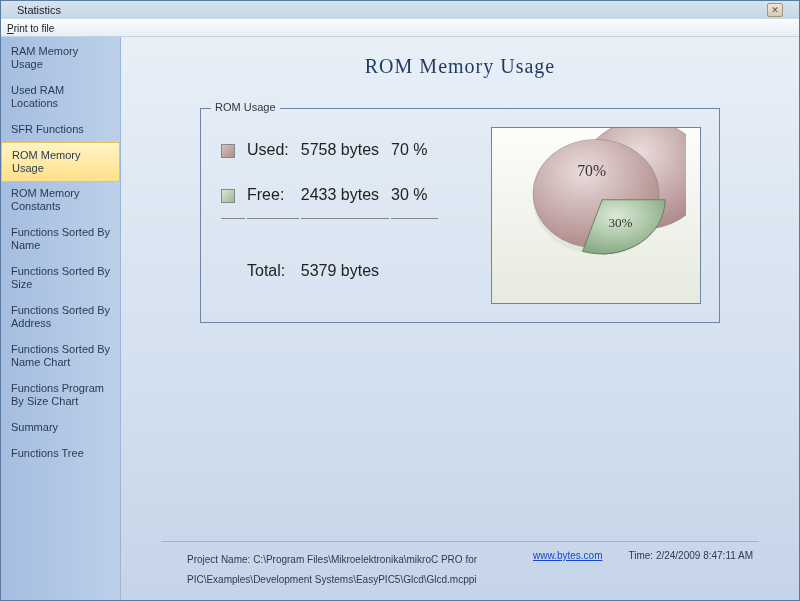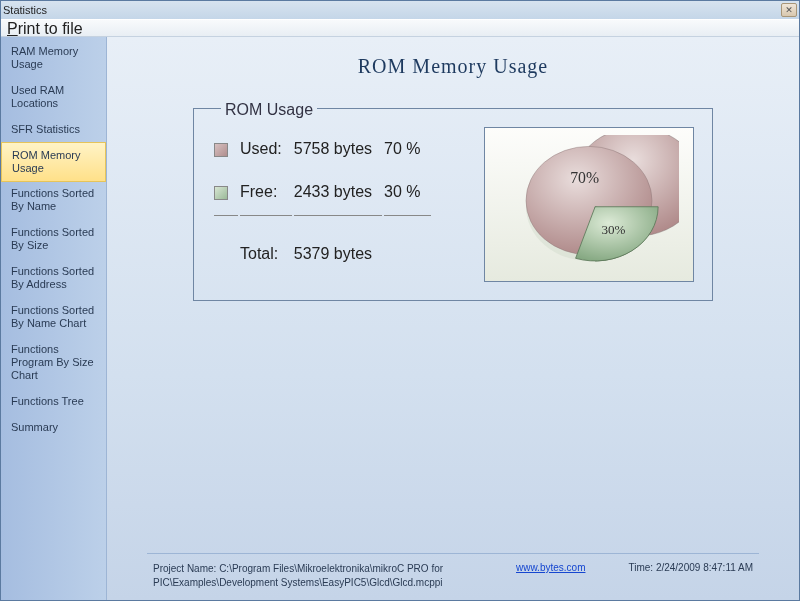--- a/index.html
+++ b/index.html
@@ -1,68 +1,69 @@
 <!DOCTYPE html>
 <html><head>
 <meta charset="utf-8">
 <style>
   * { box-sizing: border-box; }
   html, body { margin: 0; padding: 0; width: 800px; height: 601px; font-family: "Tahoma", "Segoe UI", sans-serif; font-size: 11px; color: #222; }
   .window { width: 800px; height: 601px; border: 1px solid #5b7aa0; background: #c4d6e8; display: flex; flex-direction: column; }
-  .titlebar { height: 18px; background: linear-gradient(#d7e3ef,#c4d6e8); display:flex; align-items:center; justify-content:space-between; padding:0 2px; font-size:11px; }
+  .titlebar { height: 18px; background: linear-gradient(#d7e3ef,#c4d6e8); display:flex; align-items:center; justify-content:space-between; padding:0 16px; font-size:11px; }
   .titlebar .close { width:16px; height:14px; background: linear-gradient(#f0e6d8,#d8c8af); border:1px solid #a89678; border-radius:2px; font-size:9px; display:flex; align-items:center; justify-content:center; color:#555; cursor:pointer; }
-  .menubar { height:18px; background: linear-gradient(#f8fafc,#e8eef4); border-top:1px solid #fff; border-bottom:1px solid #c5d2e0; display:flex; align-items:flex-start; padding-left:6px; font-size:16px; }
+  .menubar { height:18px; background: linear-gradient(#f8fafc,#e8eef4); border-top:1px solid #fff; border-bottom:1px solid #c5d2e0; display:flex; align-items:center; padding-left:6px; font-size:10px; }
   .menubar span { cursor:pointer; }
   .menubar .u { text-decoration: underline; }
   .body { flex:1; display:flex; overflow:hidden; }
-  .sidebar { width:106px; background: linear-gradient(to right,#a5bde0,#bcd0e9); border-right:1px solid #9db5d5; padding-top:2px; }
+  .sidebar { width:120px; background: linear-gradient(to right,#a5bde0,#bcd0e9); border-right:1px solid #9db5d5; padding-top:2px; }
   .navitem { padding:6px 8px 6px 10px; line-height:13px; font-size:11px; color:#2a3b54; cursor:pointer; border-bottom:1px solid rgba(255,255,255,0.0); }
   .navitem.selected { background: linear-gradient(#fff3c6,#ffe089); border:1px solid #e6c45a; margin:-1px 0; }
   .main { flex:1; background: linear-gradient(#e8eff7,#d3e0ef 60%,#c5d4e8); position:relative; padding: 18px 40px 4px 40px; display:flex; flex-direction:column; }
   .page-title { font-family: Georgia, "Times New Roman", serif; font-size:20px; color:#1e3a5f; text-align:center; margin: 0 0 30px 0; letter-spacing:1px; }
   .groupbox { border:1px solid #6f86a3; position:relative; padding: 18px 18px 18px 18px; margin: 0 0 0 0; width: 520px; align-self:center; background: transparent; display:flex; }
-  .groupbox .legend { position:absolute; top:-8px; left:27px; background: linear-gradient(#e3ecf6,#e3ecf6); padding:0 4px; font-size:16px; color:#334; }
+  .groupbox .legend { position:absolute; top:-8px; left:10px; background: linear-gradient(#e3ecf6,#e3ecf6); padding:0 4px; font-size:11px; color:#334; }
   .legend-table { font-size:16px; }
   .legend-table td { padding: 2px 10px 2px 0; }
   .swatch { width:14px; height:14px; border:1px solid #888; display:inline-block; vertical-align:middle; }
   .swatch.used { background: linear-gradient(135deg,#d7c0c0,#b08e8e); }
   .swatch.free { background: linear-gradient(135deg,#d8e6d4,#9ab998); }
-  .totalrow td { border-top:1px solid #888; padding-top:14px; }
-  .pie-wrap { margin-left:auto; width:210px; height:155px; border:1px solid #6f86a3; background: linear-gradient(#fdfdfb,#e6eadf); display:flex; align-items:center; justify-content:center; position:relative; }
+  .totalrow td { border-top:1px solid #888; padding-top:22px; }
+  .pie-wrap { margin-left:auto; width:210px; height:177px; border:1px solid #6f86a3; background: linear-gradient(#fdfdfb,#e6eadf); display:flex; align-items:flex-start; justify-content:center; position:relative; }
   .pie-svg { width:180px; height:140px; }
   .footer { margin-top:auto; border-top:1px solid #9db5d5; padding:8px 6px 6px 6px; font-size:10px; display:flex; justify-content:space-between; color:#2a3b54; }
-  .footer .proj { max-width:320px; line-height:14px; }
+  .footer .proj { max-width:320px; line-height:20px;margin-left:20px; }
   .footer a { color:#1546d0; text-decoration:underline; cursor:pointer; }
 </style>
 </head>
 <body>
 
 <div class="window">
   <div class="titlebar">
     <span>Statistics</span>
     <div class="close">
         <span>✕</span>
       </div>
   </div>
   <div class="menubar">
     <span><span class="u">P</span><span>rint to file</span></span>
   </div>
   <div class="body">
     <div class="sidebar">
       <div class="navitem">RAM Memory Usage</div>
       <div class="navitem">Used RAM Locations</div>
-      <div class="navitem">SFR Statistics</div>
+      <div class="navitem">SFR Functions</div>
       <div class="navitem selected">ROM Memory Usage</div>
+      <div class="navitem">ROM Memory Constants</div>
       <div class="navitem">Functions Sorted By  Name</div>
       <div class="navitem">Functions Sorted By Size</div>
       <div class="navitem">Functions Sorted By Address</div>
       <div class="navitem">Functions Sorted By Name Chart</div>
       <div class="navitem">Functions Program By Size Chart</div>
+      <div class="navitem">Summary</div>
       <div class="navitem">Functions Tree</div>
-      <div class="navitem">Summary</div>
     </div>
     <div class="main">
       <div class="page-title">ROM Memory  Usage</div>
 
       <div class="groupbox">
         <span class="legend">ROM Usage</span>
 
         <table class="legend-table">
           <tbody>
               <tr>

